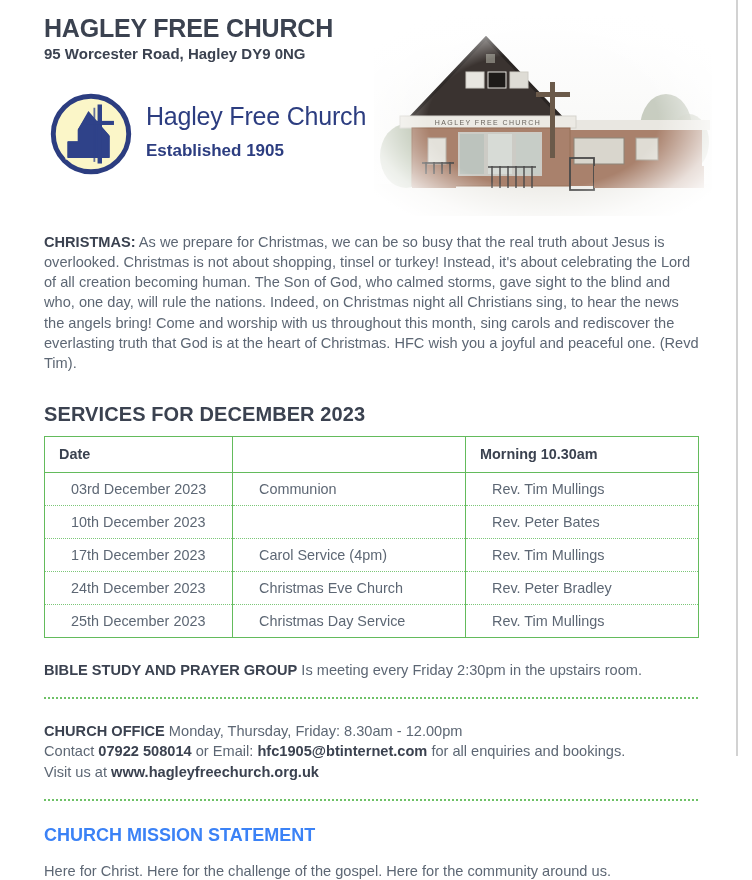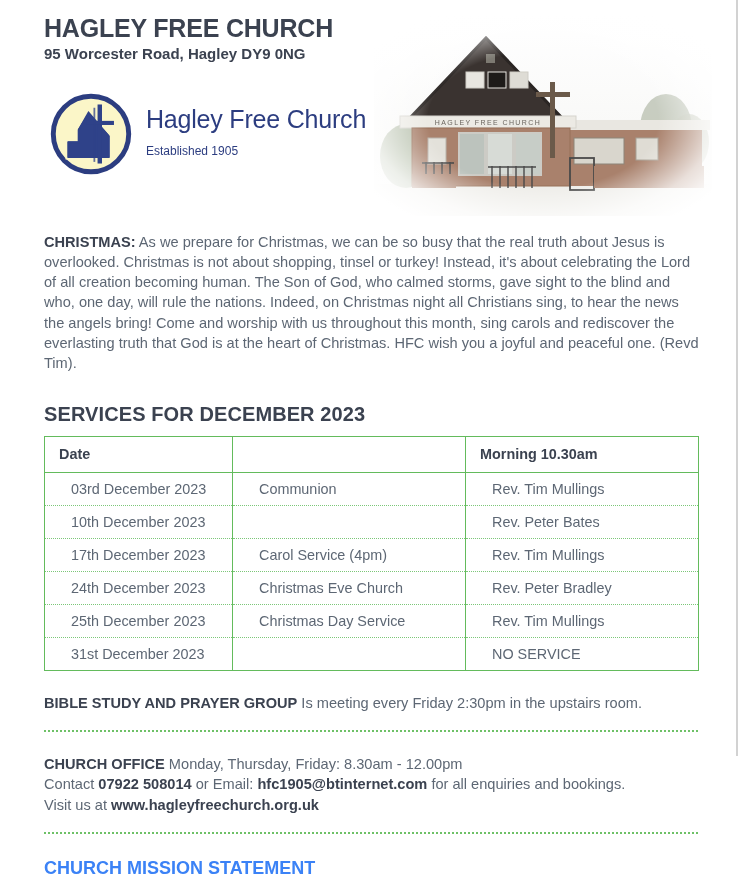--- a/index.html
+++ b/index.html
@@ -76,22 +76,22 @@
     margin-left: 14px;
     padding-bottom: 4px;
   }
   .logo-name {
     font-size: 25px;
     color: #2c3d80;
     line-height: 1.05;
     letter-spacing: -0.2px;
   }
   .logo-sub {
-    font-size: 12px;
-    font-weight: normal;
+    font-size: 17px;
+    font-weight: bold;
     color: #2c3d80;
     margin-top: 12px;
   }
 
   
   .photo {
     position: absolute;
     left: 330px;
     top: 16px;
     width: 338px;
@@ -321,25 +321,20 @@
         <tr>
           <td>24th December 2023</td>
           <td>Christmas Eve Church</td>
           <td>Rev. Peter Bradley</td>
         </tr>
         <tr>
           <td>25th December 2023</td>
           <td>Christmas Day Service</td>
           <td>Rev. Tim Mullings</td>
         </tr>
-        <tr>
-          <td>31st December 2023</td>
-          <td></td>
-          <td>NO SERVICE</td>
-        </tr>
       </tbody>
     </table>
 
     <div class="info-block">
       <span class="hdr">BIBLE STUDY AND PRAYER GROUP</span><span> Is meeting every Friday 2:30pm in the upstairs room.</span>
     </div>
 
     <div class="rule"></div>
 
     <div class="info-block">

